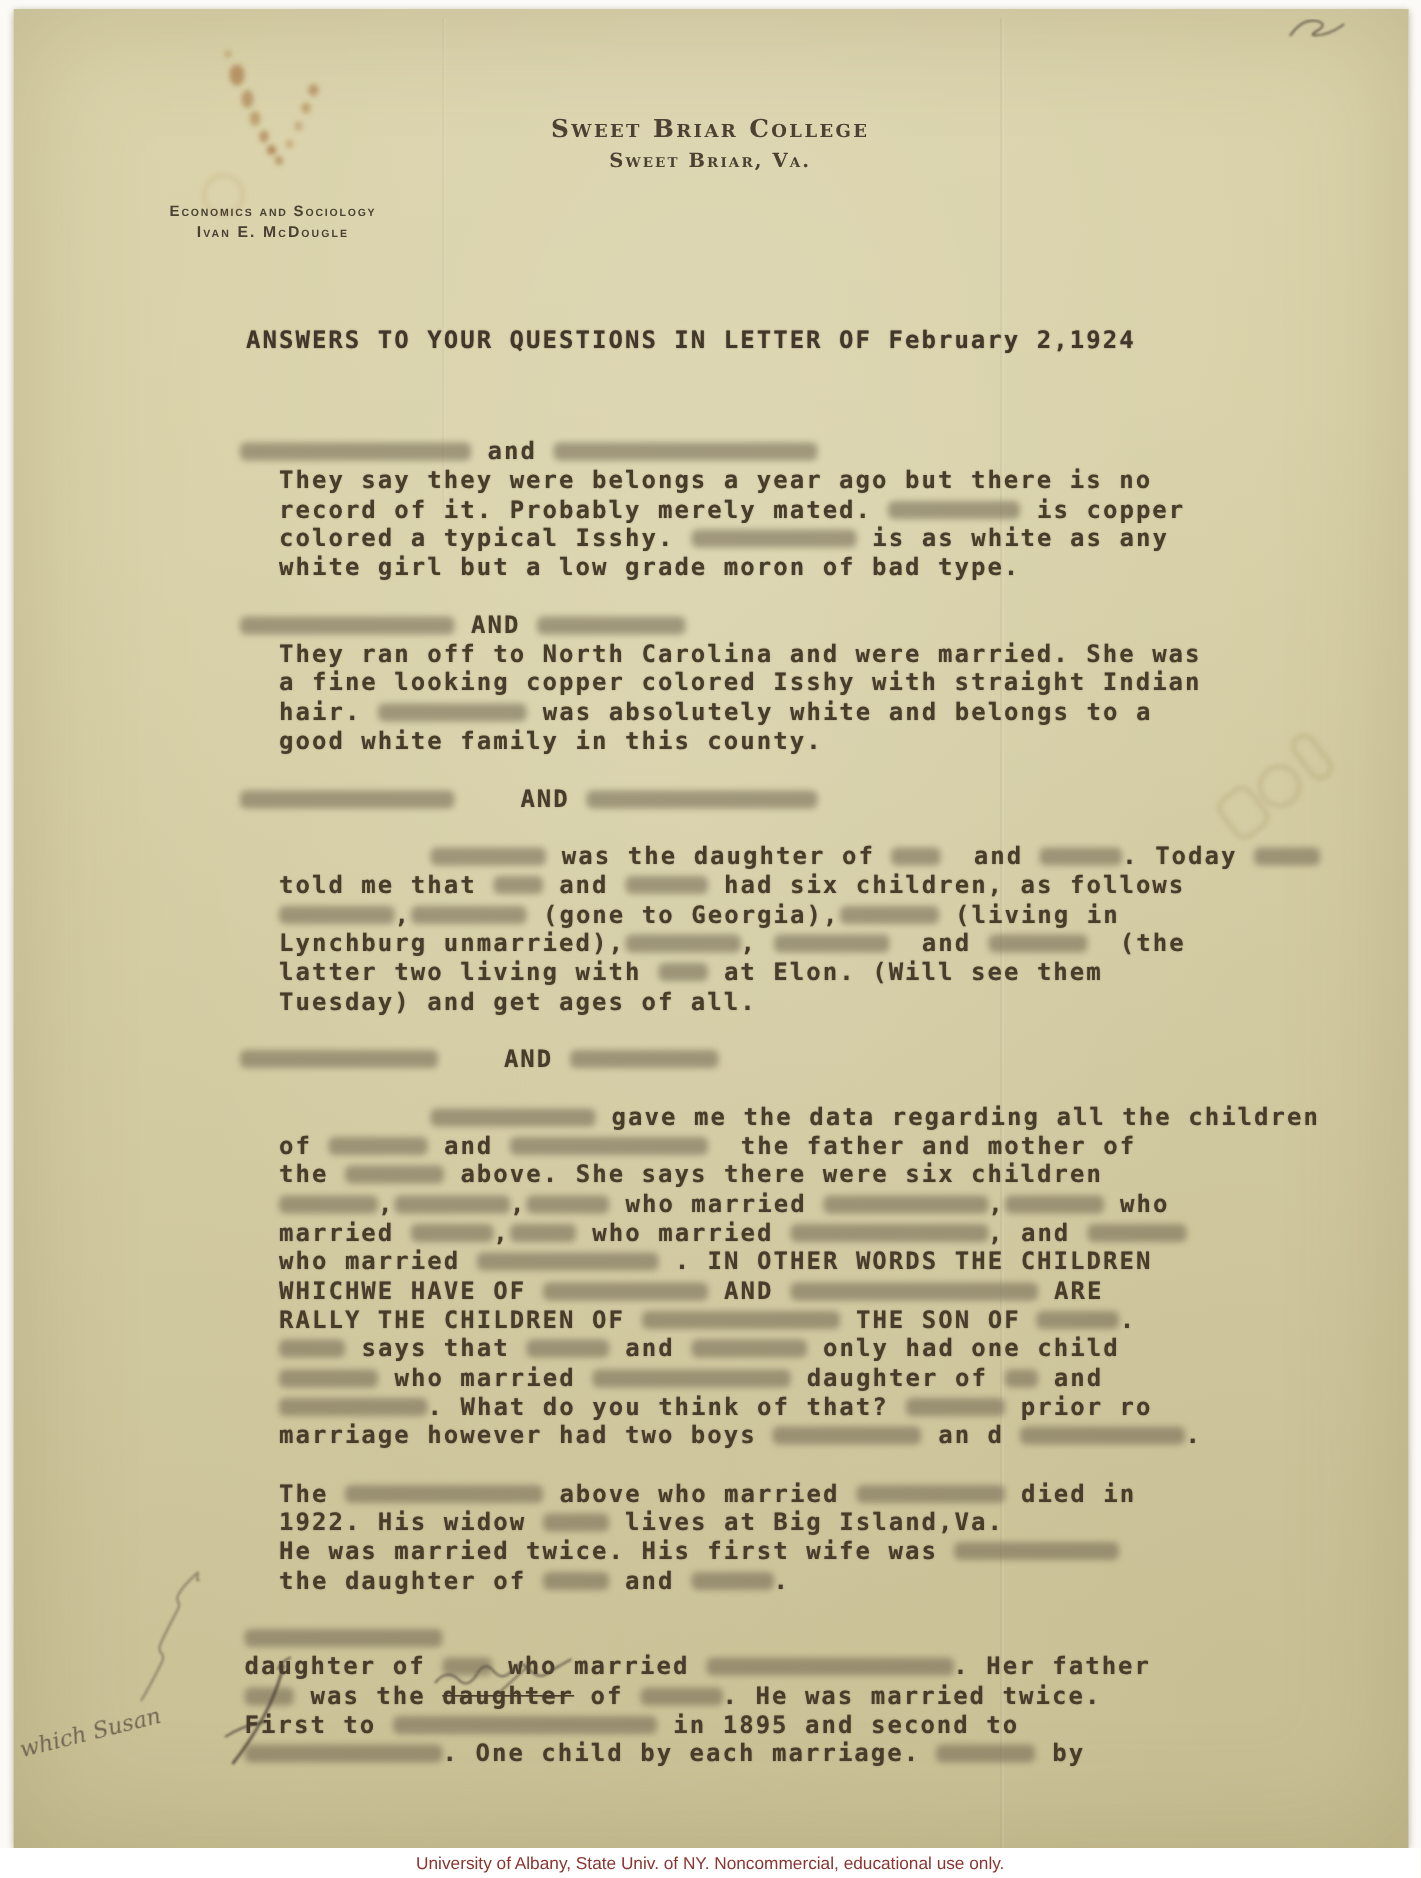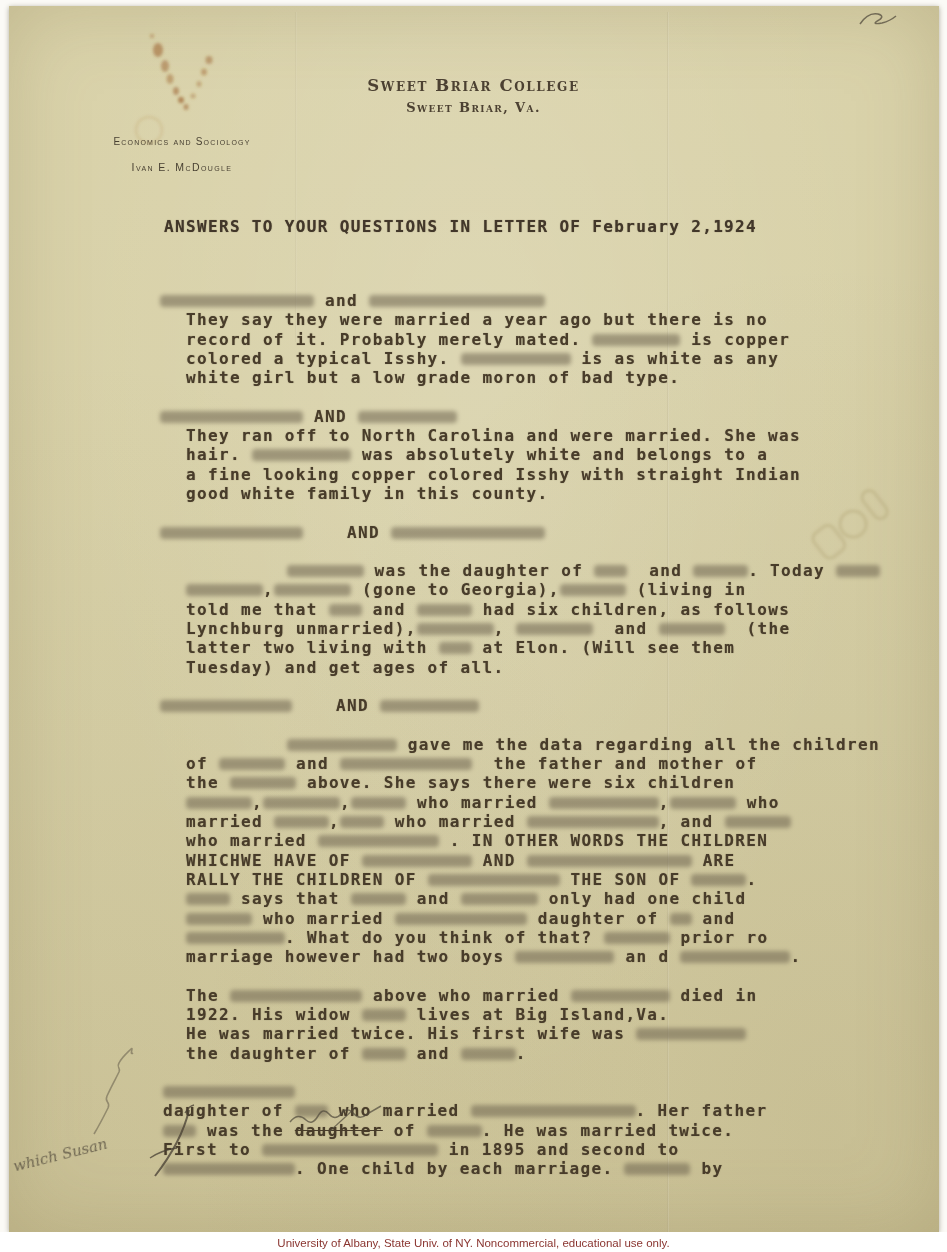--- a/index.html
+++ b/index.html
@@ -29,24 +29,24 @@
     font-size:16.5px;letter-spacing:1.6px;color:#4c4132;font-weight:600;
   }
   .location{
     position:absolute;left:0;top:100px;width:100%;text-align:center;
     font-family:"DejaVu Serif",serif;font-variant:small-caps;
     font-size:13px;letter-spacing:1.4px;color:#4c4132;font-weight:700;
   }
   .dept-block{
     position:absolute;left:94px;top:136px;width:176px;text-align:center;
     font-family:"Liberation Sans",sans-serif;font-variant:small-caps;
-    color:#494133;font-weight:normal;
+    color:#494133;font-weight:bold;
   }
   .dept-line1{font-size:10px;letter-spacing:1.2px;}
-  .dept-line2{font-size:10.5px;letter-spacing:1.4px;margin-top:14px;}
+  .dept-line2{font-size:10.5px;letter-spacing:1.4px;margin-top:2px;}
 
   .title{
     position:absolute;left:164px;top:217px;
     font-family:"DejaVu Sans Mono",monospace;font-weight:bold;
     font-size:16px;letter-spacing:1.35px;color:#42372a;
     white-space:pre;text-shadow:0 0 1px rgba(60,48,30,.6);
   }
 
   #doc-body{position:absolute;left:160px;top:291px;width:720px;font-weight:bold;}
   .line{
@@ -102,37 +102,37 @@
   <div class="dept-block">
     <div class="dept-line1">Economics and Sociology</div>
     <div class="dept-line2">Ivan E. McDougle</div>
   </div>
 
   <div class="title">ANSWERS TO YOUR QUESTIONS IN LETTER OF February 2,1924</div>
 
   <div id="doc-body">
       <div class="section sec-0">
         <div class="line heading"><span class="redact" style="width: 154px;"></span> and <span class="redact" style="width: 176px;"></span></div>
-        <div class="line">They say they were married a year ago but there is no</div>
+        <div class="line">They say they were belongs a year ago but there is no</div>
         <div class="line">record of it. Probably merely mated. <span class="redact" style="width: 88px;"></span> is copper</div>
         <div class="line">colored a typical Isshy. <span class="redact" style="width: 110px;"></span> is as white as any</div>
         <div class="line">white girl but a low grade moron of bad type.</div>
       </div>
       <div class="section sec-1">
         <div class="line heading"><span class="redact" style="width: 143px;"></span> AND <span class="redact" style="width: 99px;"></span></div>
         <div class="line">They ran off to North Carolina and were married. She was</div>
+        <div class="line">a fine looking copper colored Isshy with straight Indian</div>
         <div class="line">hair. <span class="redact" style="width: 99px;"></span> was absolutely white and belongs to a</div>
-        <div class="line">a fine looking copper colored Isshy with straight Indian</div>
         <div class="line">good white family in this county.</div>
       </div>
       <div class="section sec-2">
         <div class="line heading"><span class="redact" style="width: 143px;"></span>    AND <span class="redact" style="width: 154px;"></span></div>
         <div class="line gap"><span class="redact" style="width: 77px;"></span> was the daughter of <span class="redact" style="width: 33px;"></span>  and <span class="redact" style="width: 55px;"></span>. Today <span class="redact" style="width: 44px;"></span></div>
+        <div class="line">told me that <span class="redact" style="width: 33px;"></span> and <span class="redact" style="width: 55px;"></span> had six children, as follows</div>
         <div class="line"><span class="redact" style="width: 77px;"></span>,<span class="redact" style="width: 77px;"></span> (gone to Georgia),<span class="redact" style="width: 66px;"></span> (living in</div>
-        <div class="line">told me that <span class="redact" style="width: 33px;"></span> and <span class="redact" style="width: 55px;"></span> had six children, as follows</div>
         <div class="line">Lynchburg unmarried),<span class="redact" style="width: 77px;"></span>, <span class="redact" style="width: 77px;"></span>  and <span class="redact" style="width: 66px;"></span>  (the</div>
         <div class="line">latter two living with <span class="redact" style="width: 33px;"></span> at Elon. (Will see them</div>
         <div class="line">Tuesday) and get ages of all.</div>
       </div>
       <div class="section sec-3">
         <div class="line heading"><span class="redact" style="width: 132px;"></span>    AND <span class="redact" style="width: 99px;"></span></div>
         <div class="line gap"><span class="redact" style="width: 110px;"></span> gave me the data regarding all the children</div>
         <div class="line">of <span class="redact" style="width: 66px;"></span> and <span class="redact" style="width: 132px;"></span>  the father and mother of</div>
         <div class="line">the <span class="redact" style="width: 66px;"></span> above. She says there were six children</div>
         <div class="line"><span class="redact" style="width: 66px;"></span>,<span class="redact" style="width: 77px;"></span>,<span class="redact" style="width: 55px;"></span> who married <span class="redact" style="width: 110px;"></span>,<span class="redact" style="width: 66px;"></span> who</div>

